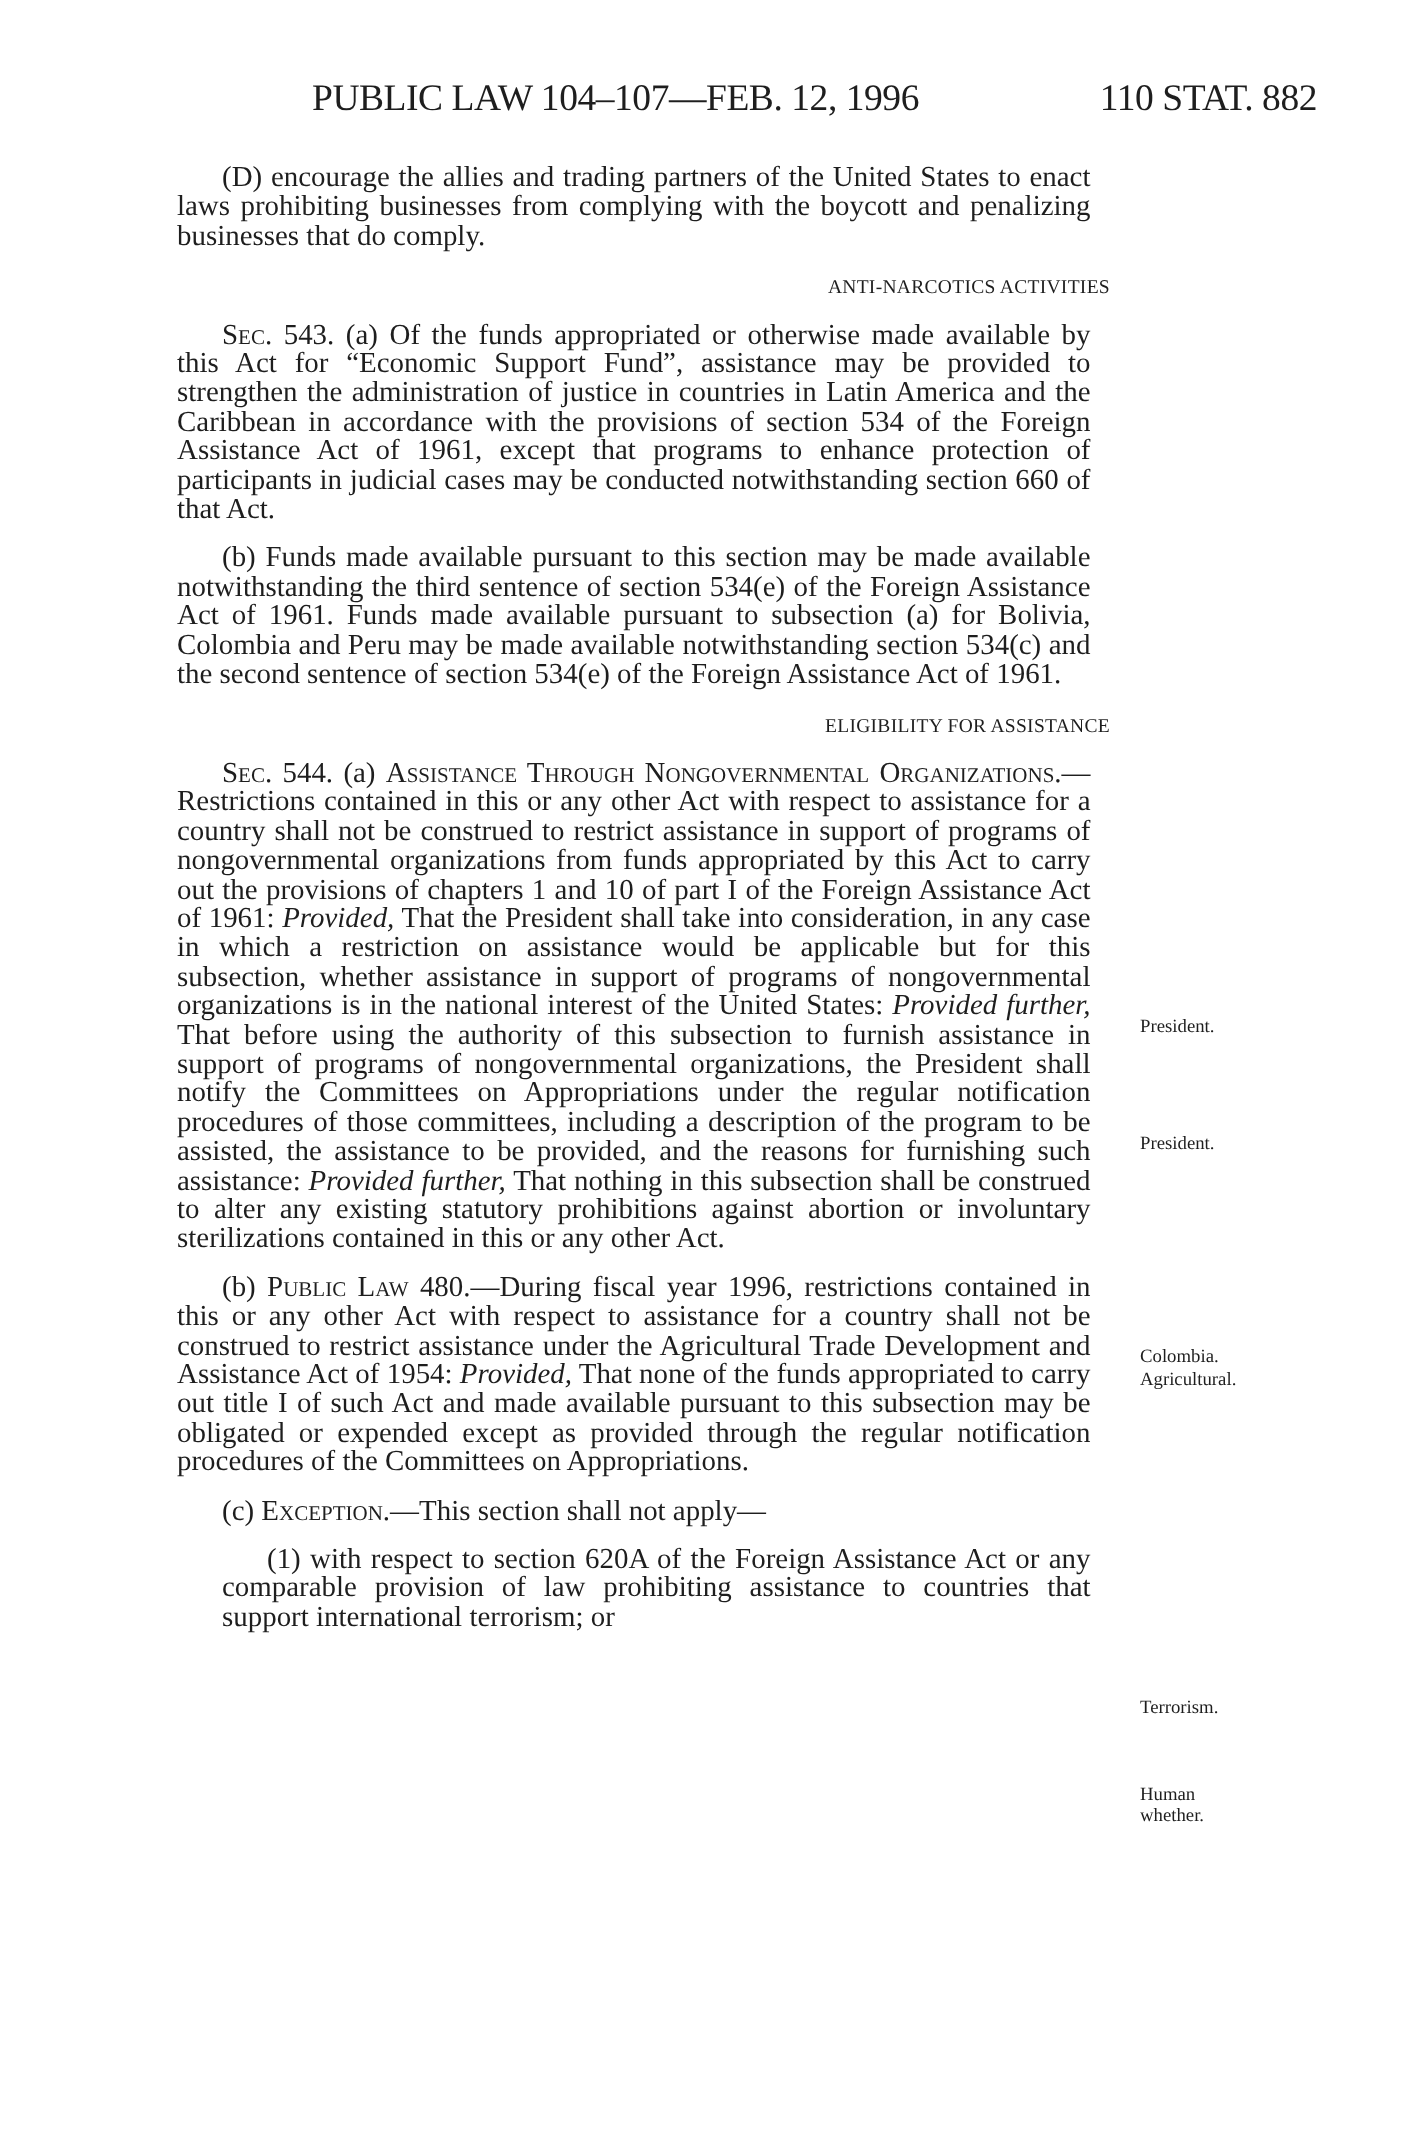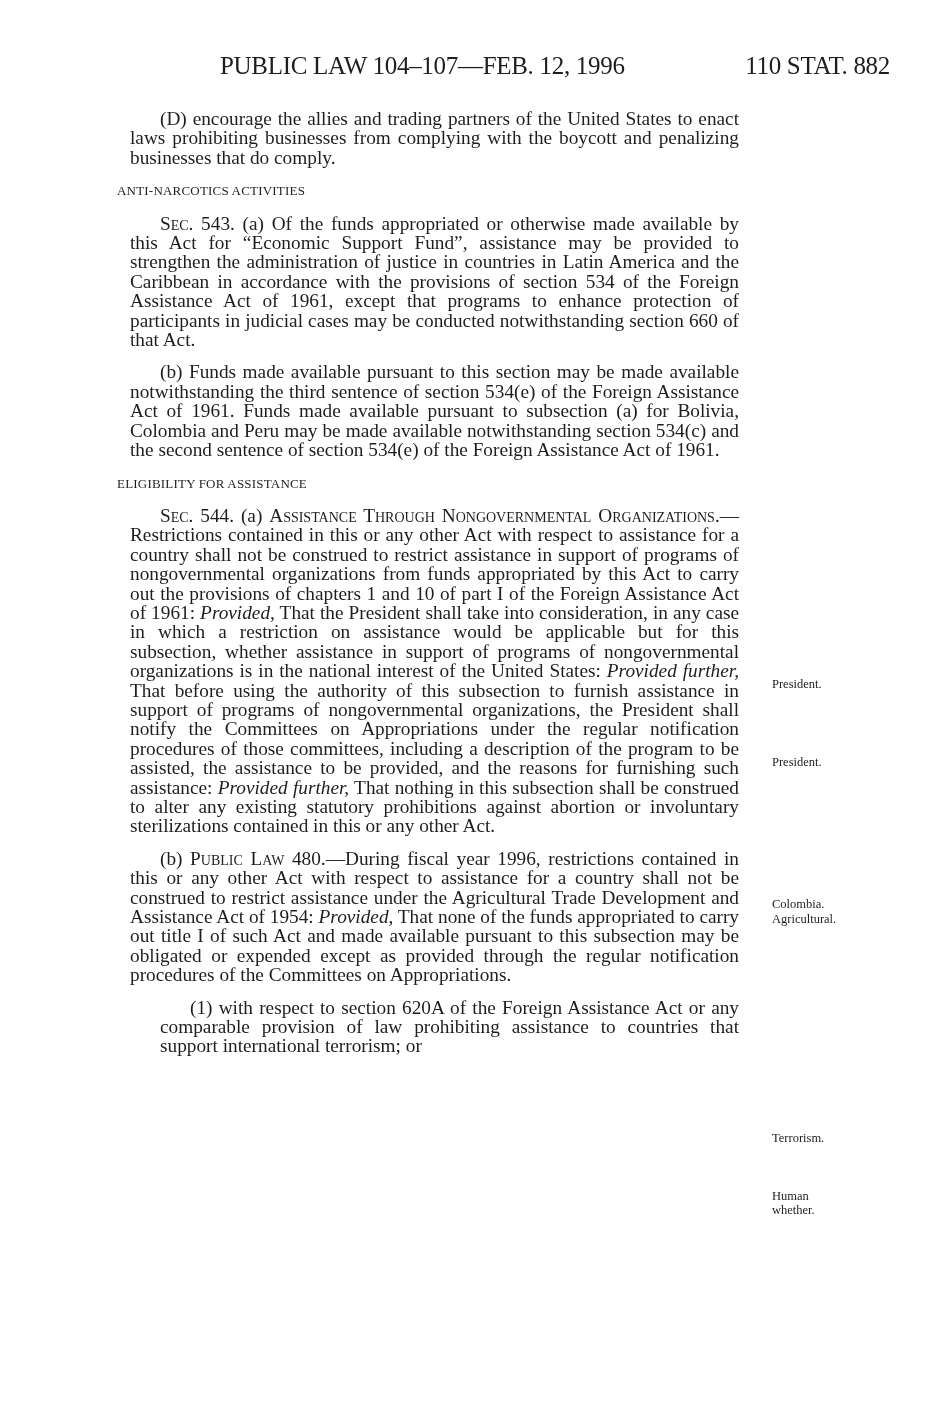--- a/index.html
+++ b/index.html
@@ -1,29 +1,29 @@
 <!DOCTYPE html>
 <html><head>
 <meta charset="utf-8">
 <style>
   html, body { margin: 0; padding: 0; background: #ffffff; }
   body { width: 947px; height: 1419px; position: relative; overflow: hidden;
          font-family: "DejaVu Serif", "Liberation Serif", serif; color: #1e1e1e; }
-  .page { position: absolute; left: 12px; top: 0; width: 776px; height: 1419px; }
+  .page { position: absolute; left: 0; top: 0; width: 776px; height: 1419px; }
   .header { position: absolute; top: 52px; left: 208px; width: 670px; height: 34px;
             font-family: "Liberation Serif", serif; font-size: 25px; letter-spacing: -0.3px; }
   .header .left { position: absolute; left: 0; top: 0; }
   .header .right { position: absolute; right: 0; top: 0; }
   .body { position: absolute; left: 105px; top: 96px; width: 635px;
           font-family: "Liberation Serif", serif; font-size: 19.3px; line-height: 19.4px;
           text-align: justify; }
   .body p { margin: 13px; }
   .indent { text-indent: 30px; }
   .indent2 { text-indent: 30px; padding-left: 30px; }
-  .heading { text-align: left; font-size: 13px; letter-spacing: 0.2px; margin: 14px 0 13px 0;
+  .heading { text-align: right; font-size: 13px; letter-spacing: 0.2px; margin: 14px 0 13px 0;
              font-family: "Liberation Serif", serif; text-indent: 0; }
   .sc { font-variant: small-caps; }
   em { font-style: italic; }
   .margin-note { position: absolute; left: 760px; font-family: Liberation Serif, serif;
                  font-size: 12.5px; line-height: 14px; }
 </style>
 </head>
 <body>
 
 <div class="page">
@@ -40,20 +40,21 @@
 
     <p class="indent"><span class="sc">Sec. 543.</span> <span>(a) Of the funds appropriated or otherwise made available by this Act for “Economic Support Fund”, assistance may be provided to strengthen the administration of justice in countries in Latin America and the Caribbean in accordance with the provisions of section 534 of the Foreign Assistance Act of 1961, except that programs to enhance protection of participants in judicial cases may be conducted notwithstanding section 660 of that Act.</span></p>
     <p class="indent">(b) Funds made available pursuant to this section may be made available notwithstanding the third sentence of section 534(e) of the Foreign Assistance Act of 1961. Funds made available pursuant to subsection (a) for Bolivia, Colombia and Peru may be made available notwithstanding section 534(c) and the second sentence of section 534(e) of the Foreign Assistance Act of 1961.</p>
 
     <div class="heading">ELIGIBILITY FOR ASSISTANCE</div>
 
     <p class="indent"><span class="sc">Sec. 544.</span> <span>(a)</span> <span class="sc">Assistance Through Nongovernmental Organizations.</span><span>—Restrictions contained in this or any other Act with respect to assistance for a country shall not be construed to restrict assistance in support of programs of nongovernmental organizations from funds appropriated by this Act to carry out the provisions of chapters 1 and 10 of part I of the Foreign Assistance Act of 1961: </span><em>Provided,</em><span> That the President shall take into consideration, in any case in which a restriction on assistance would be applicable but for this subsection, whether assistance in support of programs of nongovernmental organizations is in the national interest of the United States: </span><em>Provided further,</em><span> That before using the authority of this subsection to furnish assistance in support of programs of nongovernmental organizations, the President shall notify the Committees on Appropriations under the regular notification procedures of those committees, including a description of the program to be assisted, the assistance to be provided, and the reasons for furnishing such assistance: </span><em>Provided further,</em><span> That nothing in this subsection shall be construed to alter any existing statutory prohibitions against abortion or involuntary sterilizations contained in this or any other Act.</span></p>
 
     <p class="indent"><span>(b)</span> <span class="sc">Public Law 480.</span><span>—During fiscal year 1996, restrictions contained in this or any other Act with respect to assistance for a country shall not be construed to restrict assistance under the Agricultural Trade Development and Assistance Act of 1954: </span><em>Provided,</em><span> That none of the funds appropriated to carry out title I of such Act and made available pursuant to this subsection may be obligated or expended except as provided through the regular notification procedures of the Committees on Appropriations.</span></p>
 
+    <p class="indent"><span>(c)</span> <span class="sc">Exception.</span><span>—This section shall not apply—</span></p>
     <p class="indent2">(1) with respect to section 620A of the Foreign Assistance Act or any comparable provision of law prohibiting assistance to countries that support international terrorism; or</p>
   </div>
 
   <div class="margin-note" style="top:677px">President.</div>
   <div class="margin-note" style="top:755px">President.</div>
   <div class="margin-note" style="top:897px">Colombia.</div>
   <div class="margin-note" style="top:912px">Agricultural.</div>
   <div class="margin-note" style="top:1131px">Terrorism.</div>
   <div class="margin-note" style="top:1189px">Human whether.</div>
 

